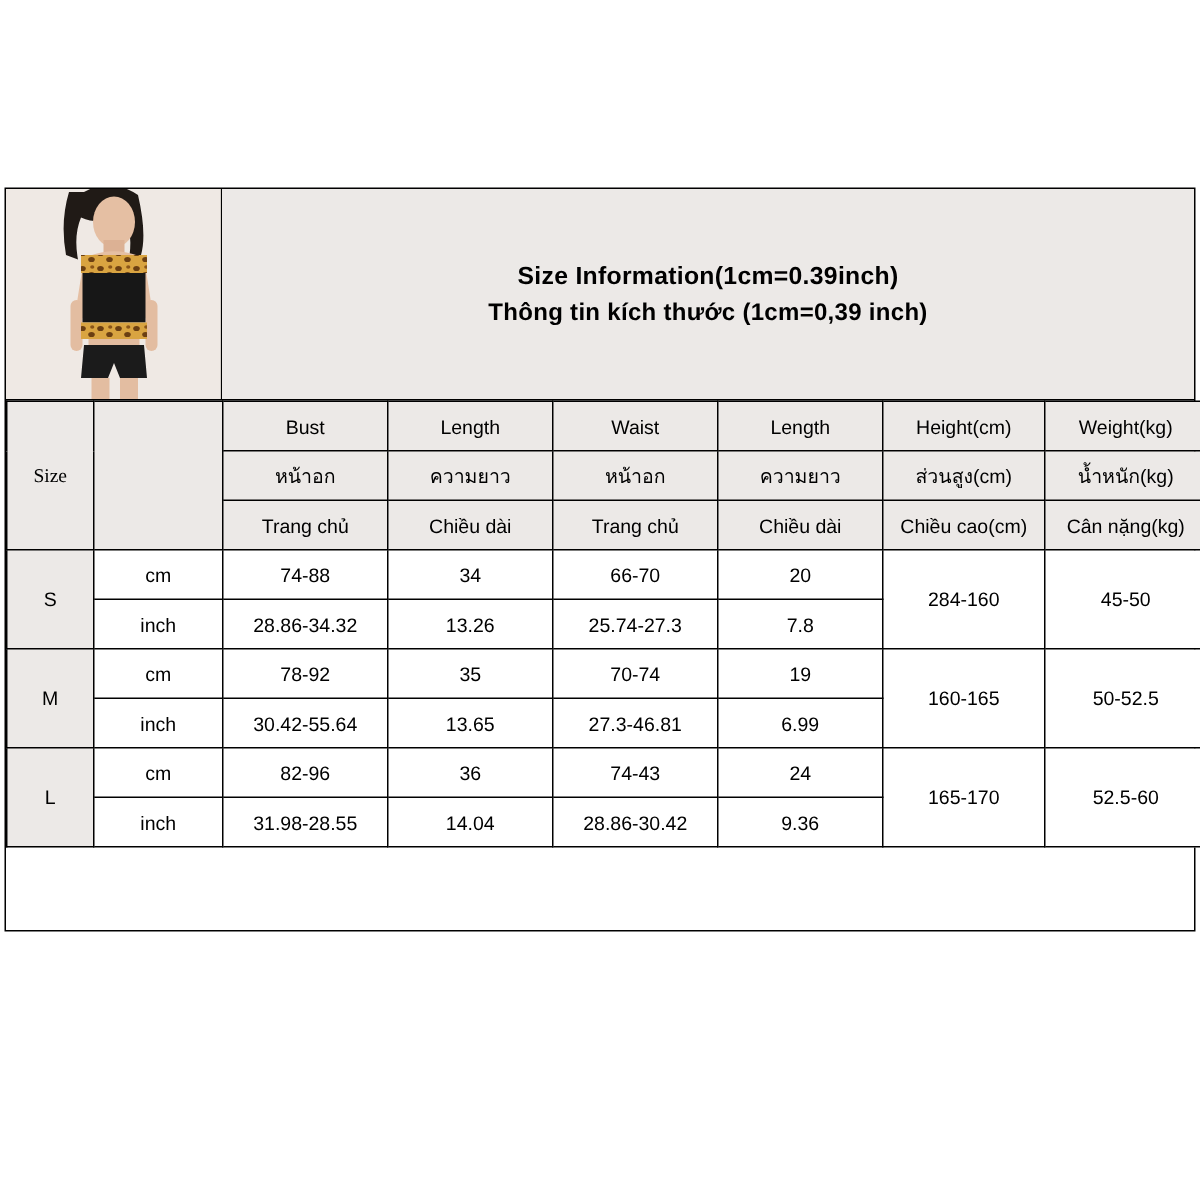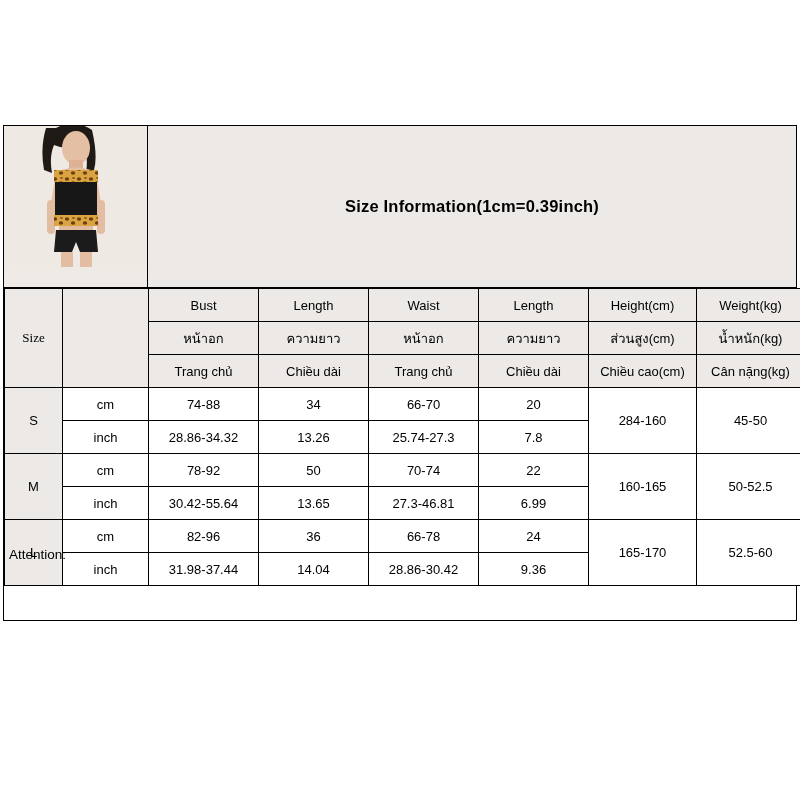--- a/index.html
+++ b/index.html
@@ -25,21 +25,21 @@
     top: 125px;
     width: 794px;
     height: 496px;
     border: 1px solid #000;
     box-sizing: border-box;
     background: #ffffff;
   }
   
   .header-row {
     display: flex;
-    height: 162px;
+    height: 141px;
     border-bottom: 1px solid #000;
     box-sizing: border-box;
   }
   .photo-cell {
     width: 144px;
     flex: 0 0 144px;
     border-right: 1px solid #000;
     box-sizing: border-box;
     position: relative;
     overflow: hidden;
@@ -158,20 +158,21 @@
           <rect x="55" y="100" width="34" height="5" fill="#e2bb9f"></rect>
 
           <path d="M52 104 h40 l2 22 h-18 l-4 -10 l-4 10 h-18 z" fill="#1b1b1b"></path>
 
           <rect x="57" y="126" width="12" height="15" fill="#e3bda1"></rect>
           <rect x="76" y="126" width="12" height="15" fill="#e3bda1"></rect>
         </svg>
       </div>
       <div class="title-cell">
         <div class="title-line">Size Information(1cm=0.39inch)</div>
+        <div class="title-line viet">Thông tin kích thước (1cm=0,39 inch)</div>
       </div>
     </div>
 
     <table class="sizes">
       <colgroup>
         <col class="col-size">
         <col class="col-unit">
         <col class="col-data">
         <col class="col-data">
         <col class="col-data">
@@ -222,52 +223,51 @@
           <td>28.86-34.32</td>
           <td>13.26</td>
           <td>25.74-27.3</td>
           <td>7.8</td>
         </tr>
 
         <tr>
           <td class="sizecell" rowspan="2">M</td>
           <td class="unitcell">cm</td>
           <td>78-92</td>
-          <td>50</td>
+          <td>35</td>
           <td>70-74</td>
-          <td>22</td>
+          <td>19</td>
           <td rowspan="2">160-165</td>
           <td rowspan="2">50-52.5</td>
         </tr>
         <tr>
           <td class="unitcell">inch</td>
           <td>30.42-55.64</td>
           <td>13.65</td>
           <td>27.3-46.81</td>
           <td>6.99</td>
         </tr>
 
         <tr>
           <td class="sizecell" rowspan="2">L</td>
           <td class="unitcell">cm</td>
           <td>82-96</td>
           <td>36</td>
-          <td>66-78</td>
+          <td>74-43</td>
           <td>24</td>
           <td rowspan="2">165-170</td>
           <td rowspan="2">52.5-60</td>
         </tr>
         <tr>
           <td class="unitcell">inch</td>
-          <td>31.98-37.44</td>
+          <td>31.98-28.55</td>
           <td>14.04</td>
           <td>28.86-30.42</td>
           <td>9.36</td>
         </tr>
       </tbody>
     </table>
   </div>
 
   <div class="attention">
-    <div>Attention:</div>
   </div>
 
 </div>
 
 </body></html>

